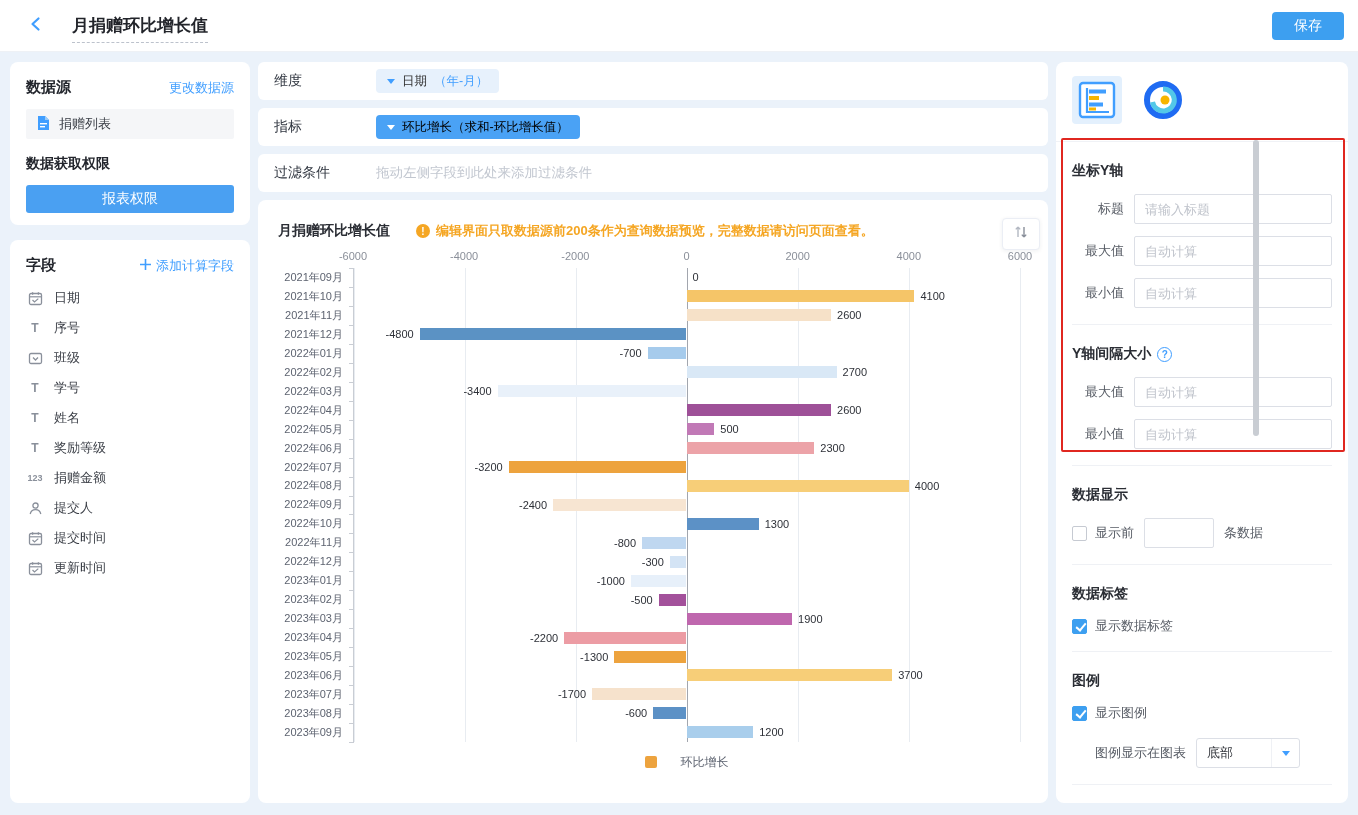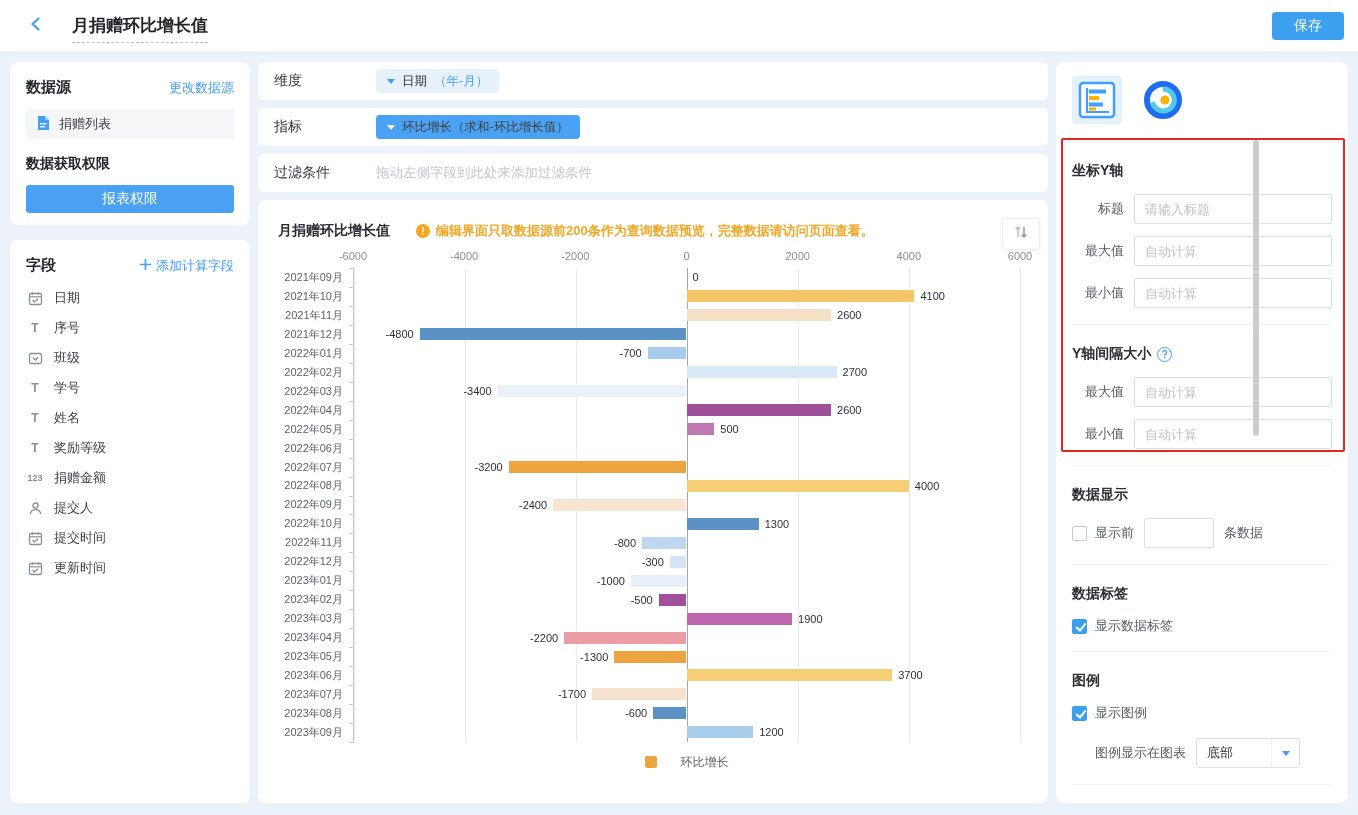--- a/index.html
+++ b/index.html
@@ -31,21 +31,21 @@
   .f-label { font-size:13px; color:#3A3E46; }
   .glyph-T::before { content:"T"; font-size:12px; font-weight:bold; color:#8A909B; }
   .glyph-123::before { content:"123"; font-size:9px; font-weight:bold; color:#8A909B; letter-spacing:0; }
 
   
   .cfg-row { position:absolute; left:258px; width:790px; height:38px; background:#fff; border-radius:6px; display:flex; align-items:center; padding:0 16px; }
   .cfg-label { width:102px; font-size:14px; color:#303640; flex:none; }
   .chip { display:inline-flex; align-items:center; gap:7px; height:24px; border-radius:4px; padding:0 11px; font-size:12.5px; cursor:pointer; }
   .chip-light { background:#E7F1FC; color:#333; }
   .chip-light .chip-suffix { color:#409EFF; }
-  .chip-solid { background:#4AA2F5; color:#404040; }
+  .chip-solid { background:#4AA2F5; color:#000000; }
   .caret { width:0; height:0; border-left:4.5px solid transparent; border-right:4.5px solid transparent; border-top:5.5px solid #409EFF; }
   .caret.white { border-top-color:#fff; }
   .placeholder-text { font-size:13.5px; color:#C2C7D0; }
 
   
   .chart-card { left:258px; top:200px; width:790px; height:603px; }
   .chart-head { position:absolute; left:20px; top:22px; right:60px; display:flex; align-items:center; gap:26px; }
   .chart-title { font-size:14px; font-weight:bold; color:#2B2E35; flex:none; }
   .warn { display:flex; align-items:center; gap:6px; color:#F5A623; font-size:13px; font-weight:bold; }
   .warn-icon { width:14px; height:14px; flex:none; border-radius:50%; background:#F5A623; color:#fff; font-size:10px; font-weight:bold; display:flex; align-items:center; justify-content:center; }
@@ -361,20 +361,24 @@
           </div>
           <div class="crow">
             <div class="cat-label">2022年05月</div>
             <div class="track">
               <div class="bar" style="background: rgb(193, 121, 182); left: 50%; width: 4.16667%;"></div>
               <span class="val" style="left: calc(54.1667% + 6px);">500</span>
             </div>
           </div>
           <div class="crow">
             <div class="cat-label">2022年06月</div>
+            <div class="track">
+              <div class="bar" style="background: rgb(236, 163, 168); left: 50%; width: 19.1667%;"></div>
+              <span class="val" style="left: calc(69.1667% + 6px);">2300</span>
+            </div>
           </div>
           <div class="crow">
             <div class="cat-label">2022年07月</div>
             <div class="track">
               <div class="bar" style="background: rgb(237, 163, 62); left: 23.3333%; width: 26.6667%;"></div>
               <span class="val" style="right: calc(76.6667% + 6px);">-3200</span>
             </div>
           </div>
           <div class="crow">
             <div class="cat-label">2022年08月</div>

